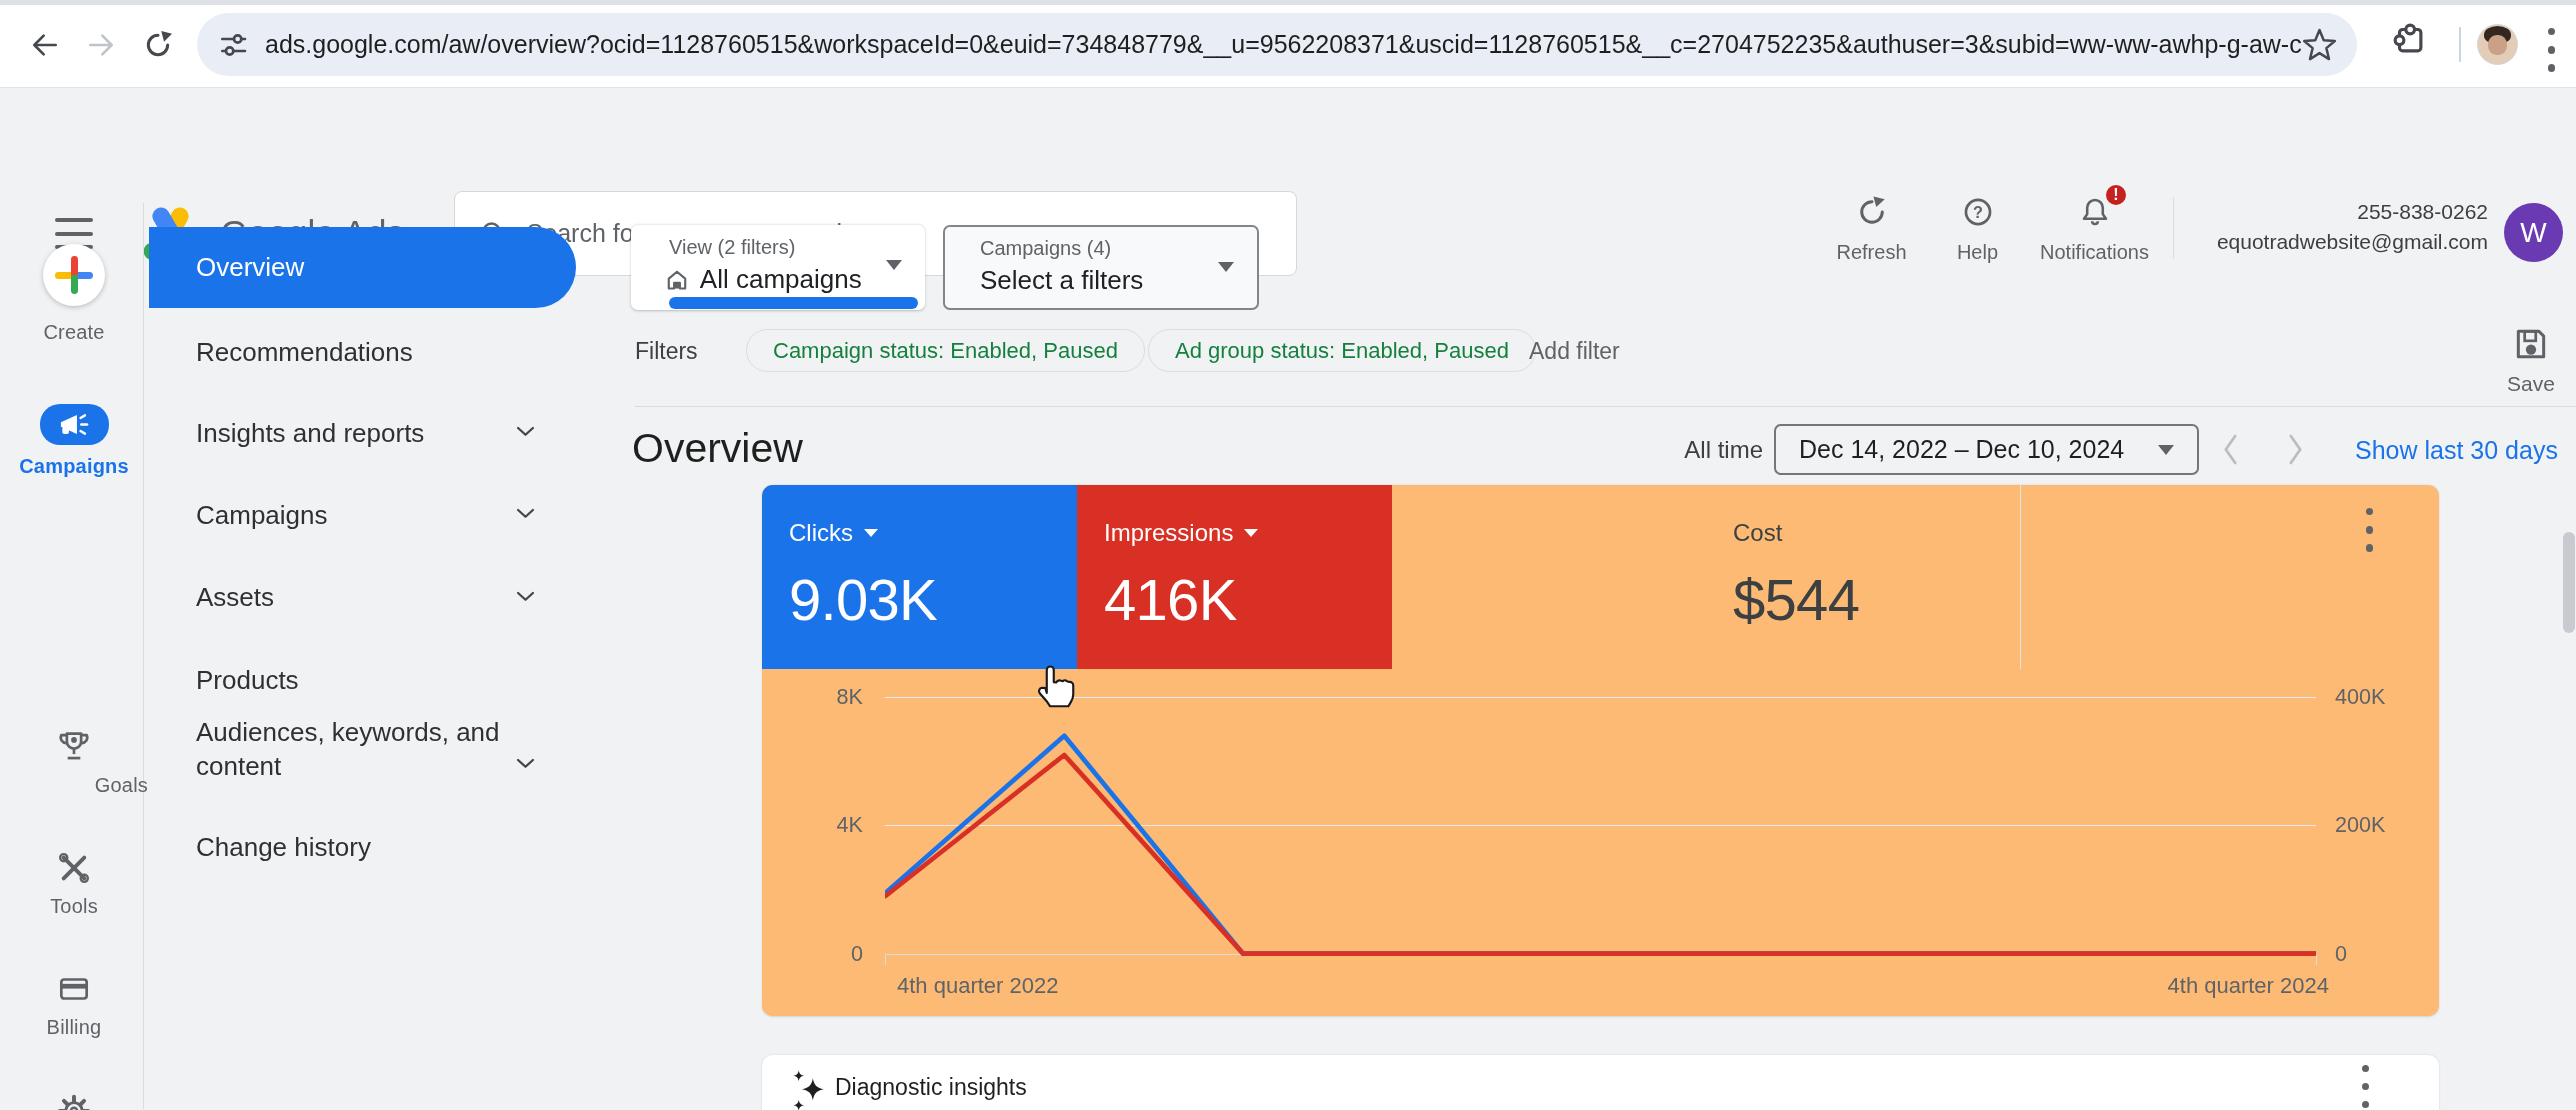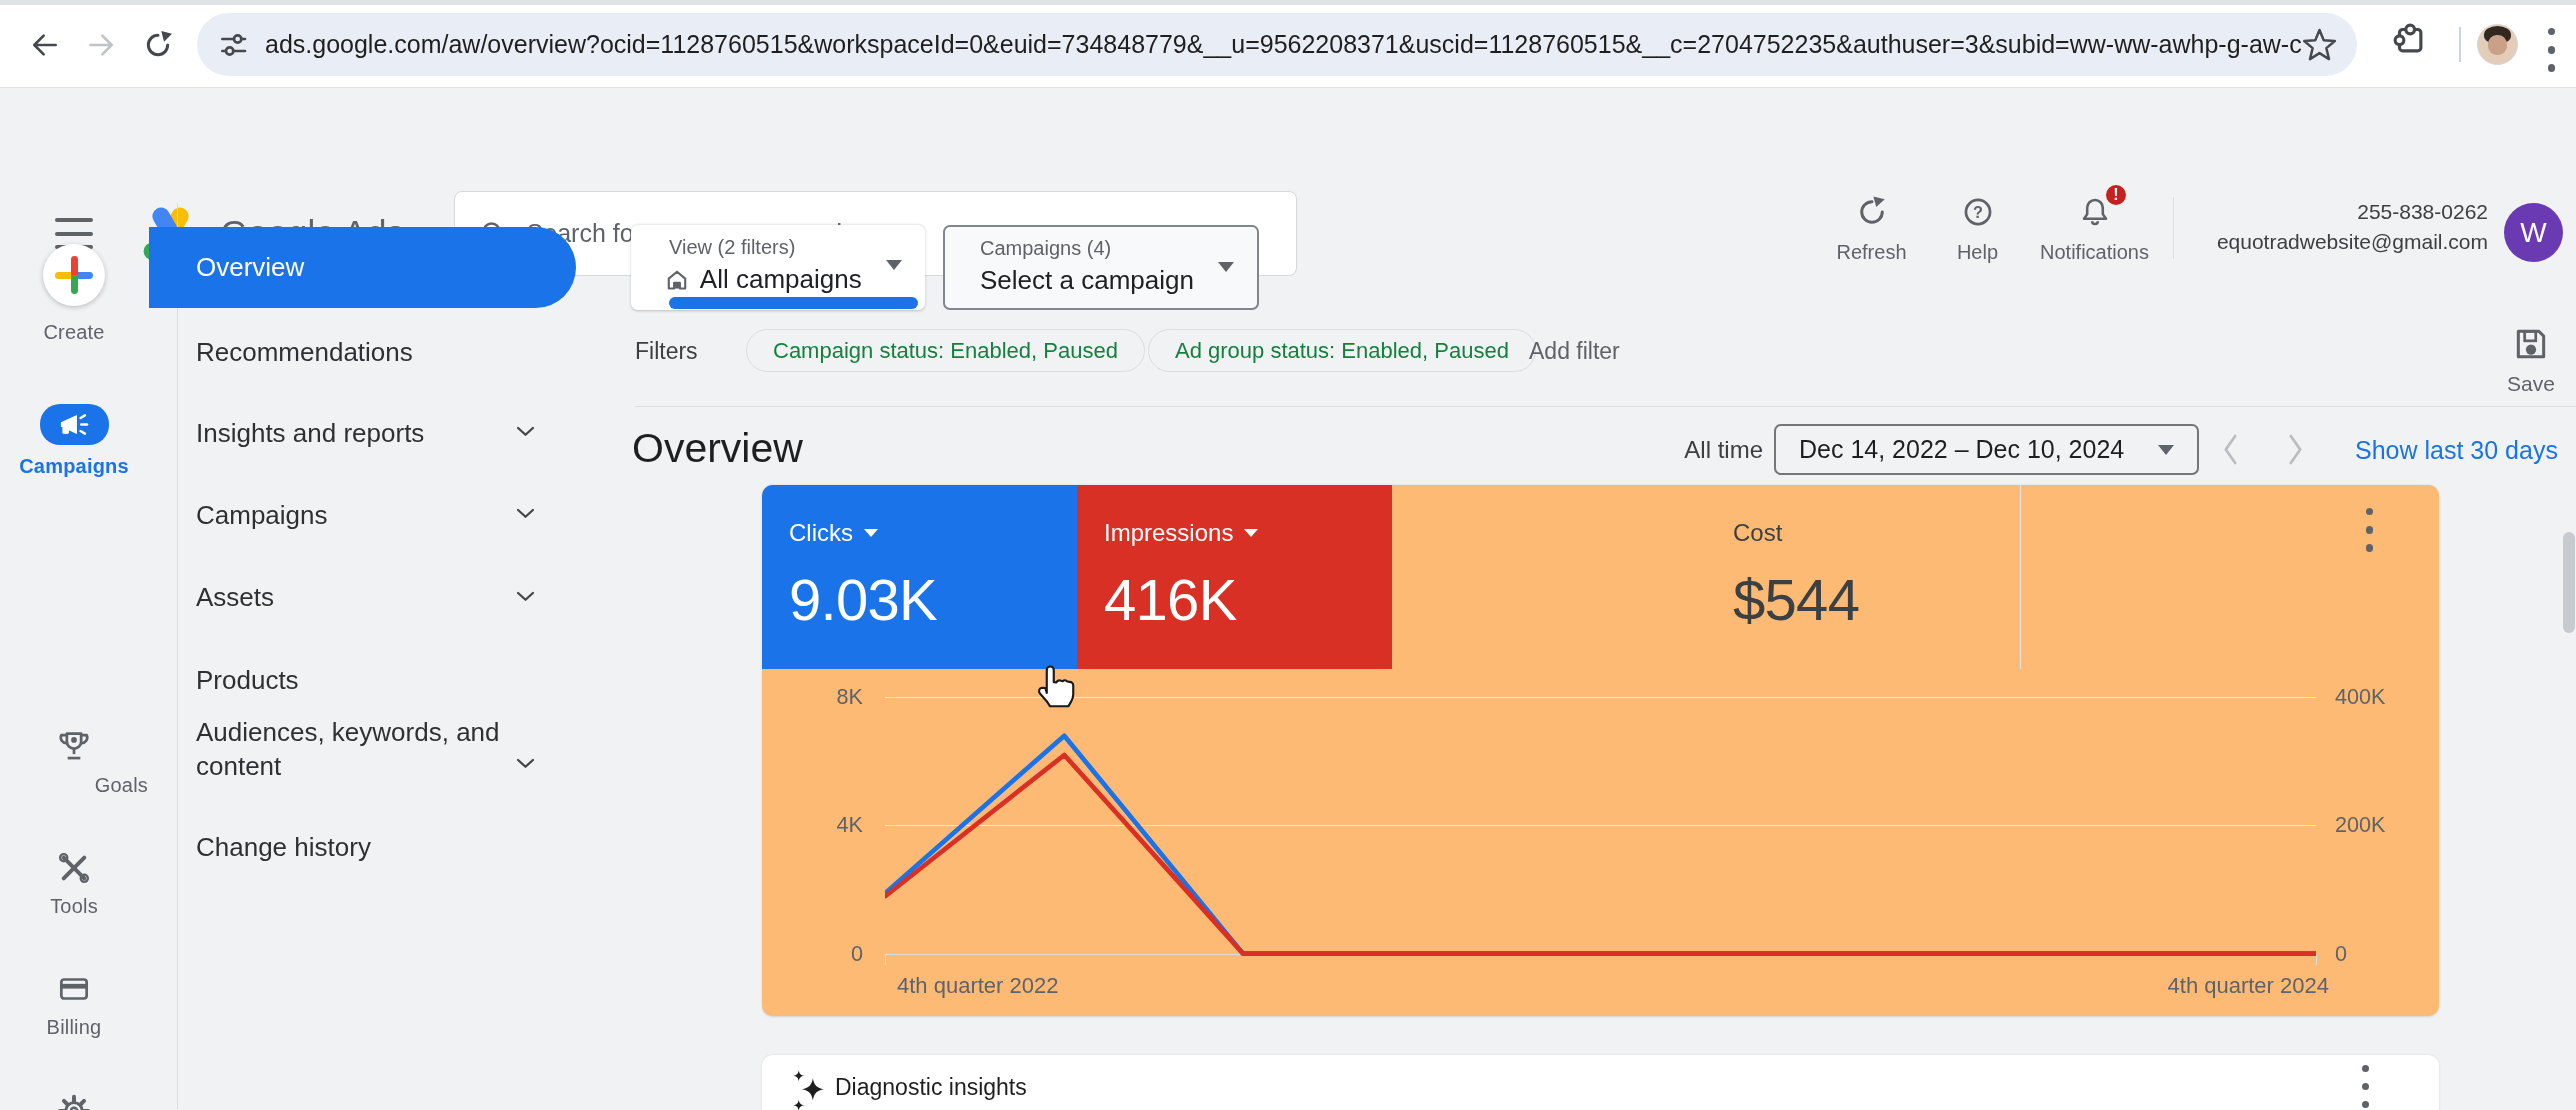--- a/index.html
+++ b/index.html
@@ -34,21 +34,21 @@
   .hdr-action{position:absolute;top:107px;width:135px;text-align:center;color:#5f6368;}
   .hdr-action .lbl{margin-top:9.5px;font-size:20px;}
   .hdr-sep{position:absolute;left:2173px;top:109px;width:1.4px;height:62px;background:#dadce0;}
   .acct{position:absolute;top:109px;left:2188px;width:300px;text-align:right;font-size:21px;color:#3c4043;line-height:30px;}
   .user-avatar{position:absolute;left:2504px;top:115px;width:59px;height:59px;border-radius:50%;background:#6a3ab2;color:#fff;
     display:flex;align-items:center;justify-content:center;font-size:28px;font-weight:500;}
   .badge{position:absolute;left:2104px;top:95px;width:24px;height:24px;border-radius:50%;background:#c5221f;color:#fff;
     display:flex;align-items:center;justify-content:center;font-size:16px;font-weight:700;border:2.7px solid #f1f2f4;}
 
   
-  .rail{position:absolute;left:0;top:203px;bottom:2px;width:178px;border-right:1.4px solid #dadce0;}
+  .rail{position:absolute;left:0;top:203px;bottom:2px;width:144px;border-right:1.4px solid #dadce0;}
   .rail-item{position:absolute;left:0;width:148px;text-align:center;color:#5f6368;}
   .rail-label{font-size:20px;letter-spacing:0.2px;}
   .create-circle{width:62px;height:62px;border-radius:50%;background:#fff;margin:0 auto 15px;box-shadow:0 1.4px 5.4px rgba(60,64,67,.3);
     position:relative;}
   .create-circle .h{position:absolute;left:12px;top:28px;width:38px;height:7.4px;border-radius:3.4px;background:linear-gradient(to right,#fbbc04 50%,#4285f4 50%);}
   .create-circle .v{position:absolute;left:28px;top:12px;width:7.4px;height:38px;border-radius:3.4px;background:linear-gradient(to bottom,#ea4335 50%,#34a853 50%);}
   .camp-pill{width:69px;height:41px;border-radius:20px;background:#1a73e8;margin:0 auto 9.5px;display:flex;align-items:center;justify-content:center;}
   .rail-active{color:#1a73e8;font-weight:700;}
   .rail-icon{margin:0 auto 8px;display:flex;justify-content:center;}
 
@@ -348,21 +348,21 @@
         <rect x="10.5" y="18" width="7" height="7" fill="#5f6368"></rect>
       </svg>
       <span>All campaigns</span>
     </div>
     <span class="caret view-caret"></span>
     <div class="bluebar"></div>
   </div>
 
   <div class="camp-box">
     <div class="small">Campaigns (4)</div>
-    <div class="val">Select a campaign</div>
+    <div class="val">Select a filters</div>
     <span class="caret view-caret"></span>
   </div>
 
   <div class="filters-label">Filters</div>
   <div class="chip" style="left:746px;">Campaign status: Enabled, Paused</div>
   <div class="chip" style="left:1148px;">Ad group status: Enabled, Paused</div>
   <div class="add-filter">Add filter</div>
 
   <div class="save">
     <svg width="38" height="38" viewBox="0 0 48 48">

